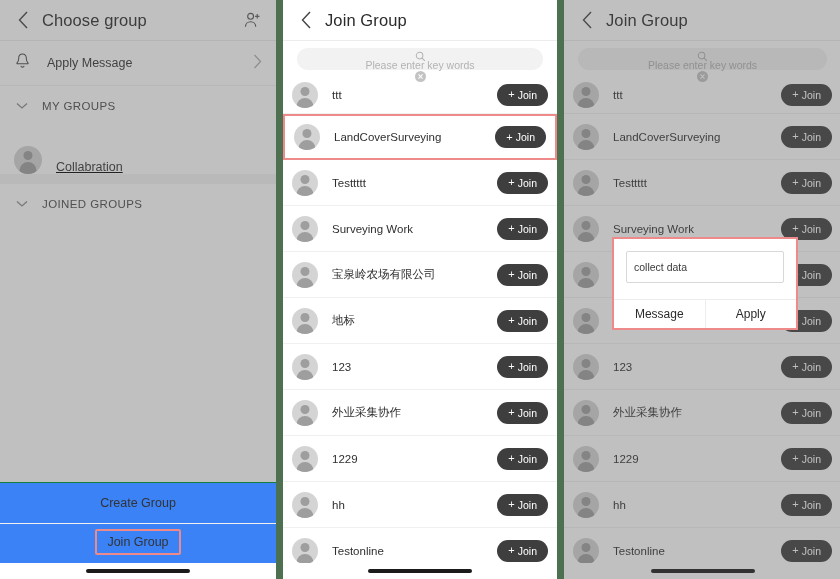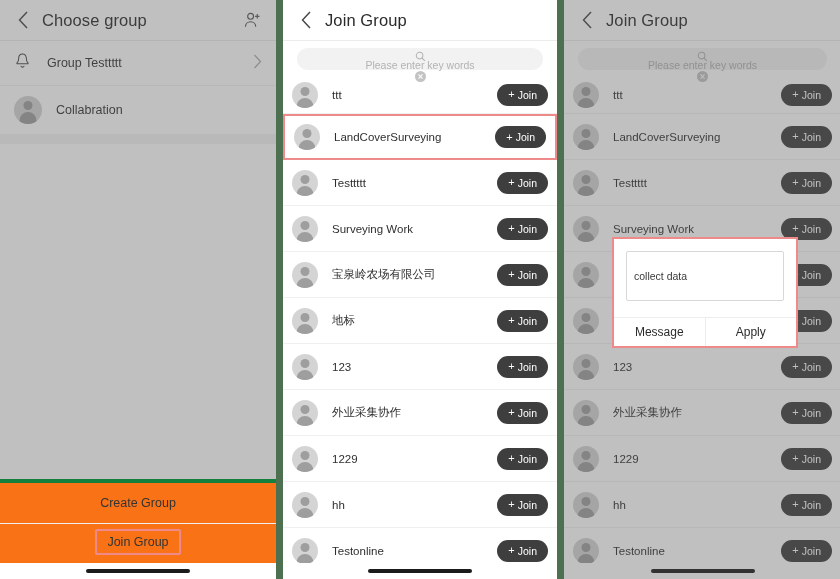--- a/index.html
+++ b/index.html
@@ -23,32 +23,32 @@
   .hdr-title{font-size:16.5px;color:#2b2b2b;margin-left:8px;letter-spacing:.1px;}
   .hdr-action{margin-left:auto;width:24px;height:24px;display:flex;align-items:center;justify-content:center;}
 
   
   .row-msg{height:44px;display:flex;align-items:center;padding:0 14px;background:#fff;border-bottom:1px solid #f0f0f0;}
   .row-msg .label{font-size:12.5px;color:#333;margin-left:16px;}
   .row-msg .chev{margin-left:auto;color:#b0b0b0;}
   .sec-gap{height:10px;background:#f4f4f4;}
   .sec-hdr{height:40px;display:flex;align-items:center;padding:0 14px;font-size:11.5px;color:#4a4a4a;letter-spacing:.4px;}
   .sec-hdr .caret{width:16px;height:16px;display:flex;align-items:center;justify-content:center;margin-right:12px;color:#888;}
-  .grp-row{height:48px;display:flex;align-items:center;padding:0 14px;}
+  .grp-row{height:48px;display:flex;align-items:flex-end;padding:0 14px;text-decoration:underline;}
   .grp-row .label{font-size:12.5px;color:#333;margin-left:14px;}
   .left-body{background:#fff;}
 
   
   .av{width:26px;height:26px;border-radius:50%;background:#d4d4d4;position:relative;overflow:hidden;flex:0 0 auto;}
   .av:before{content:"";position:absolute;left:50%;top:5px;transform:translateX(-50%);width:9px;height:9px;border-radius:50%;background:#9e9e9e;}
   .av:after{content:"";position:absolute;left:50%;top:16px;transform:translateX(-50%);width:17px;height:14px;border-radius:9px 9px 0 0;background:#9e9e9e;}
   .av-lg{width:28px;height:28px;}
 
   
-  .sheet{position:absolute;left:0;right:0;bottom:0;background:#f97316;border-top:4px solid #15803d;z-index:50;margin-top:48px;}
+  .sheet{position:absolute;left:0;right:0;bottom:0;background:#3b82f6;border-top:1px solid #15803d;z-index:50;margin-top:48px;}
   .sheet-item{height:40px;display:flex;align-items:center;justify-content:center;font-size:12.5px;color:#333;border-bottom:1px solid #f1f1f1;}
   .sheet-item.hl{border:2px solid #ef8a8a;width:86px;height:26px;margin:5px auto 8px;border-radius:2px;box-sizing:border-box;}
   .homebar{height:16px;display:flex;align-items:center;justify-content:center;background:#fff;}
   .homebar i{display:block;width:104px;height:4px;border-radius:3px;background:#1b1b1b;}
 
   
   .searchwrap{padding:7px 14px 6px;background:#fff;}
   .search{height:22px;border-radius:11px;background:#f2f2f2;display:flex;align-items:center;padding:0 9px;position:relative;flex-direction:column;}
   .search .mag{width:11px;height:11px;flex:0 0 auto;color:#b2b2b2;}
   .search .ph{flex:1;text-align:center;font-size:10.5px;color:#b3b3b3;}
@@ -60,21 +60,21 @@
   .jrow{height:46px;display:flex;align-items:center;padding:0 9px;border-bottom:1px solid #f0f0f0;background:#fff;box-sizing:border-box;}
   .jrow .nm{font-size:11.5px;color:#2f2f2f;margin-left:14px;white-space:nowrap;}
   .jbtn{margin-left:auto;background:#3e3e3e;color:#fff;border-radius:13px;height:22px;min-width:50px;display:flex;align-items:center;justify-content:center;gap:3px;font-size:10.5px;padding:0 11px;box-sizing:border-box;}
   .jbtn .plus{font-size:11px;line-height:1;}
   .jrow.first{height:38px;align-items:center;}
   .jrow.hl{border:2px solid #ef8a8a;height:46px;}
 
   
   .modal{position:absolute;z-index:60;background:#fff;border:2px solid #ef8a8a;box-sizing:border-box;}
   .modal-body{padding:12px 12px 0;}
-  .modal-input{height:22px;border:1px solid #d8d8d8;border-radius:2px;display:flex;align-items:center;padding:13px 7px;font-size:10.5px;color:#3a3a3a;background:#fff;}
+  .modal-input{height:22px;border:1px solid #d8d8d8;border-radius:2px;display:flex;align-items:center;padding:4px 7px;font-size:10.5px;color:#3a3a3a;background:#fff;}
   .modal-spacer{height:16px;}
   .modal-actions{display:flex;border-top:1px solid #ededed;height:28px;}
   .modal-actions .btn{flex:1;display:flex;align-items:center;justify-content:center;font-size:12px;color:#2b2b2b;}
   .modal-actions .sep{width:1px;background:#ededed;}
 </style>
 </head>
 <body>
 
 <div class="stage">
 
@@ -97,36 +97,52 @@
     </div>
 
     <div class="left-body">
       <div class="row-msg">
         <span>
           <svg width="17" height="18" viewBox="0 0 18 19">
             <path d="M9 2c-2.5 0-4 1.9-4 4.3 0 3.3-1.2 4.6-1.8 5.3-.3.3-.1.9.4.9h10.8c.5 0 .7-.6.4-.9-.6-.7-1.8-2-1.8-5.3C13 3.9 11.5 2 9 2z" fill="none" stroke="#4a4a4a" stroke-width="1.1"></path>
             <path d="M7.2 14.7c.3.8 1 1.3 1.8 1.3s1.5-.5 1.8-1.3" fill="none" stroke="#4a4a4a" stroke-width="1.1"></path>
           </svg>
         </span>
-        <span class="label">Group Testtttt</span>
+        <span class="label">Apply Message</span>
         <span class="chev">
           <svg width="9" height="15" viewBox="0 0 9 15">
               <polyline points="1.5,1 7.5,7.5 1.5,14" fill="none" stroke="#b0b0b0" stroke-width="1.3"></polyline>
             </svg>
         </span>
       </div>
 
+      <div class="sec-hdr">
+        <span class="caret">
+          <svg width="12" height="8" viewBox="0 0 12 8">
+              <polyline points="1,1.5 6,6 11,1.5" fill="none" stroke="#8c8c8c" stroke-width="1.3"></polyline>
+            </svg>
+        </span>
+        <span>MY GROUPS</span>
+      </div>
 
       <div class="grp-row">
         <span class="av av-lg"></span>
         <span class="label">Collabration</span>
       </div>
 
       <div class="sec-gap"></div>
 
+      <div class="sec-hdr">
+        <span class="caret">
+          <svg width="12" height="8" viewBox="0 0 12 8">
+              <polyline points="1,1.5 6,6 11,1.5" fill="none" stroke="#8c8c8c" stroke-width="1.3"></polyline>
+            </svg>
+        </span>
+        <span>JOINED GROUPS</span>
+      </div>
     </div>
 
     <div class="sheet">
       <div class="sheet-item">Create Group</div>
       <div class="sheet-item hl">Join Group</div>
       <div class="homebar">
           <i></i>
         </div>
     </div>
   </div>

